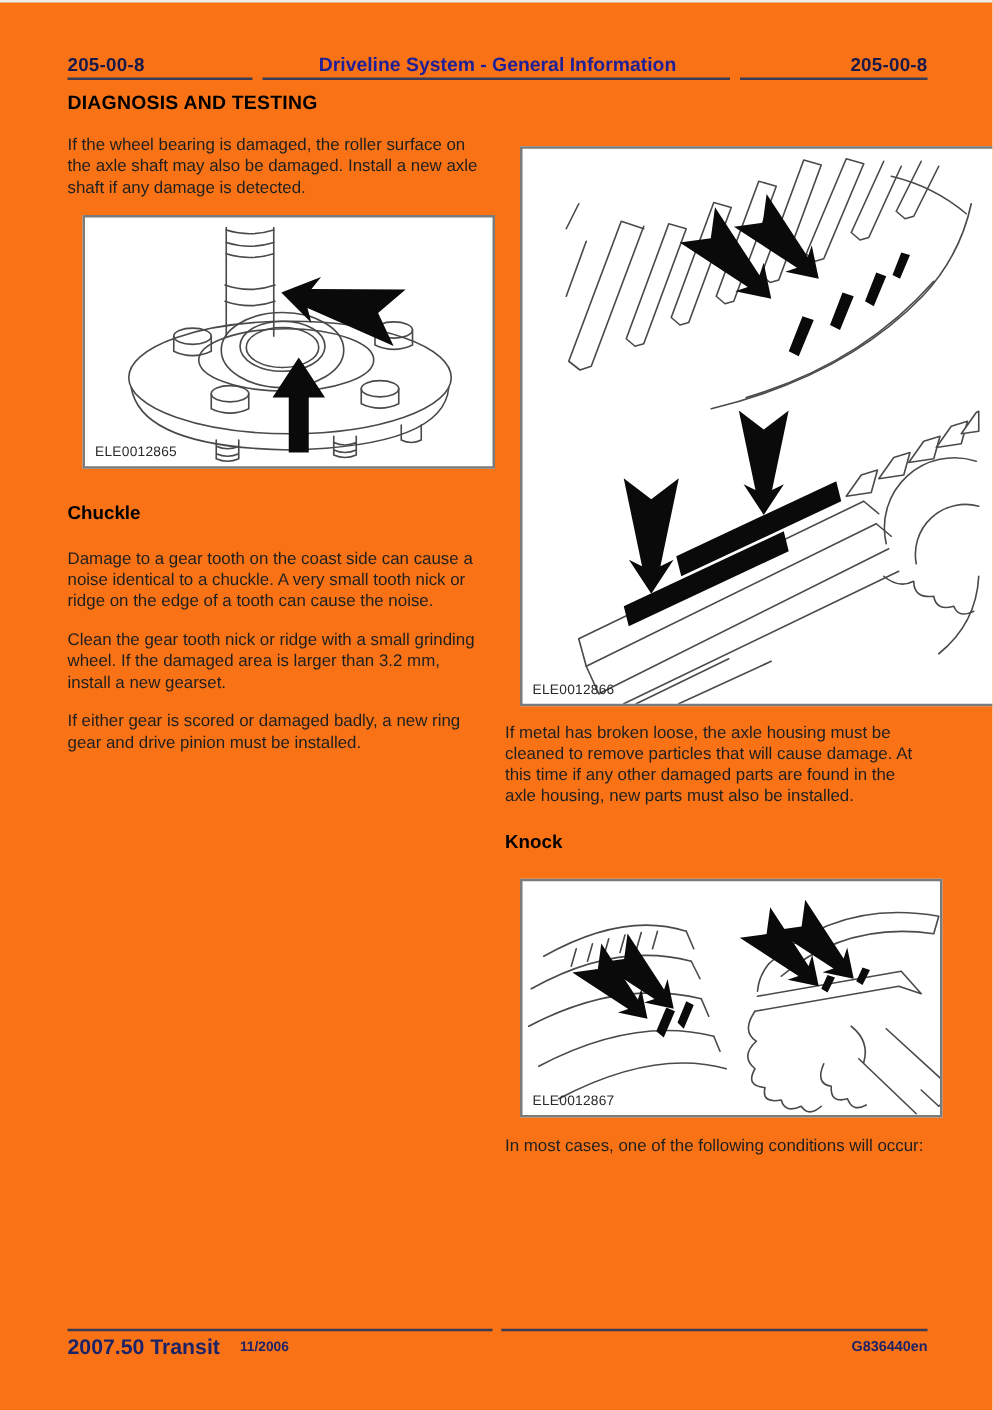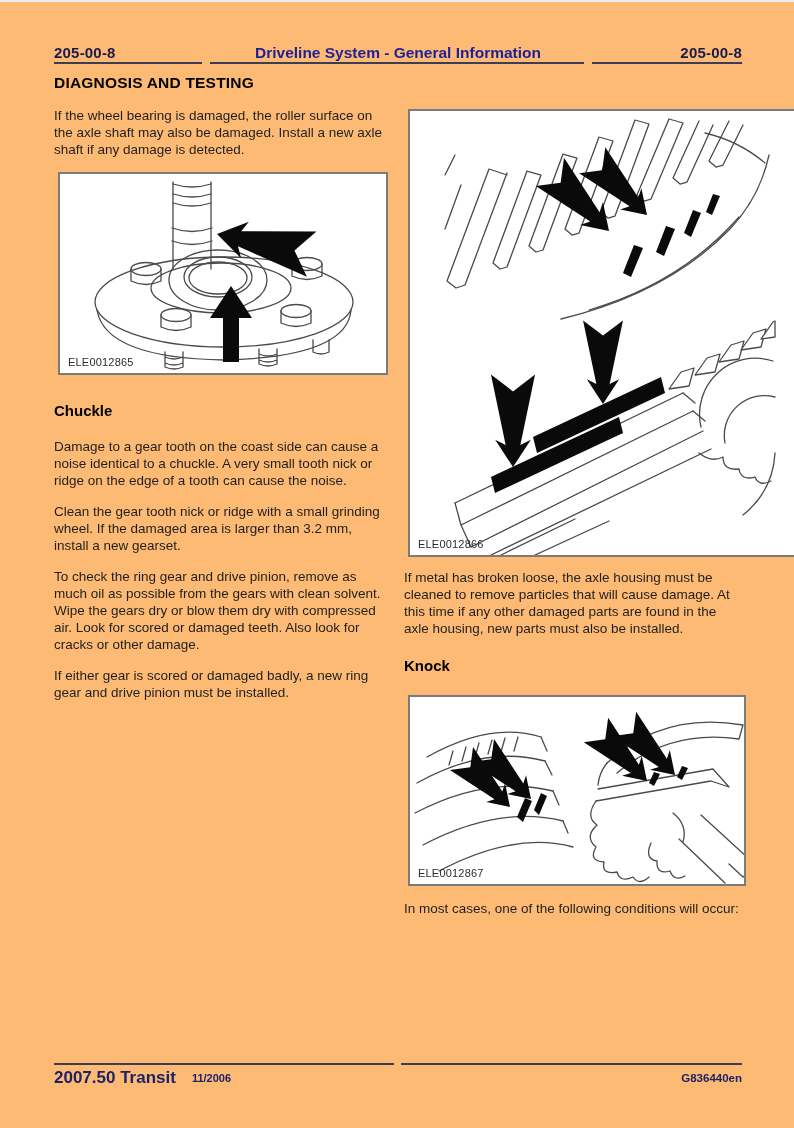--- a/index.html
+++ b/index.html
@@ -7,21 +7,21 @@
     --pageref-navy:#1a1a4a;
     --footer-navy:#1c2366;
     --rule:#3c3c52;
     --body-text:#1f1f1f;
     --figure-border:#7b7b7b;
     --line-art:#4a4a4a;
     --arrow-black:#0a0a0a;
   }
   html,body{margin:0;padding:0;background:#fff;}
   .page{
-    position:relative;width:794px;height:1128px;background:#fdba74;overflow:hidden;
+    position:relative;width:794px;height:1128px;background:#f97316;overflow:hidden;
     font-family:"Liberation Sans","DejaVu Sans",sans-serif;color:var(--body-text);
   }
   .scan-top{position:absolute;top:0;left:0;right:0;height:2px;background:#ececec;}
   
   .hdr{position:absolute;left:54px;right:52px;top:44px;display:flex;align-items:baseline;}
   .hdr .ref{width:130px;font-weight:bold;font-size:15px;color:var(--pageref-navy);letter-spacing:.2px;}
   .hdr .ref.r{text-align:right;}
   .hdr .ttl{flex:1;text-align:center;font-weight:bold;font-size:15.5px;color:var(--title-navy);}
   .hdr-rule{position:absolute;left:54px;right:52px;top:62px;display:flex;gap:8px;}
   .hdr-rule i{display:block;height:0;border-top:2px solid var(--rule);}
@@ -31,21 +31,21 @@
   h1.section{position:absolute;left:54px;top:74px;margin:0;font-size:15.5px;color:#000;letter-spacing:.2px;}
   
   .col{position:absolute;}
   .col.left{left:54px;top:107px;width:332px;}
   .col.right{left:404px;top:105px;width:338px;}
   .col p{margin:0 0 14px;font-size:13.5px;line-height:17px;color:var(--body-text);width:328px;}
   .col.right p{width:336px;}
   .col h2{margin:27px 0 19px;font-size:15px;color:#000;}
   .col.right h2{margin:20px 0 21px;}
   
-  figure.figbox{position:relative;margin:4px;box-sizing:border-box;border:2px solid var(--figure-border);background:#fff;padding-left:27px;}
+  figure.figbox{position:relative;margin:12px;box-sizing:border-box;border:2px solid var(--figure-border);background:#fff;padding-left:27px;}
   figure.figbox svg{position:absolute;inset:0;width:100%;height:100%;}
   figure.figbox figcaption{position:absolute;left:8px;bottom:5px;font-size:11px;color:#2a2a2a;letter-spacing:.2px;}
   .fig-hub{width:330px;height:203px;margin-top:12px;}
   .fig-teeth{width:402px;height:448px;}
   .fig-knock{width:338px;height:191px;margin-top:14px;}
   .mt12{margin-top:12px!important;}
   .mt14{margin-top:14px!important;}
   
   .ln{stroke:var(--line-art);fill:none;stroke-width:1.3;stroke-linecap:round;stroke-linejoin:round;}
   .blk{fill:var(--arrow-black);stroke:none;}
@@ -119,21 +119,20 @@
         </g>
         <use href="#arrS" class="blk" transform="translate(156,60) rotate(12) scale(1.1)"></use>
         <use href="#arrT" class="blk" transform="translate(170,112)"></use>
       </svg>
       <figcaption>ELE0012865</figcaption>
     </figure>
 
     <h2>Chuckle</h2>
     <p>Damage to a gear tooth on the coast side can cause a noise identical to a chuckle. A very small tooth nick or ridge on the edge of a tooth can cause the noise.</p>
     <p>Clean the gear tooth nick or ridge with a small grinding wheel. If the damaged area is larger than 3.2 mm, install a new gearset.</p>
-    <p>To check the ring gear and drive pinion, remove as much oil as possible from the gears with clean solvent. Wipe the gears dry or blow them dry with compressed air. Look for scored or damaged teeth. Also look for cracks or other damage.</p>
     <p>If either gear is scored or damaged badly, a new ring gear and drive pinion must be installed.</p>
   </div>
 
   <div class="col right">
     <figure class="figbox fig-teeth">
       <svg viewBox="0 0 332 444">
         <g class="ln">
 
           <path d="M4,170 l9,7 l9,-3 M4,170 l42,-112 M22,174 l42,-112 M46,58 l18,6"></path>
           <path d="M2,118 l16,-44 M2,64 l10,-20"></path>

